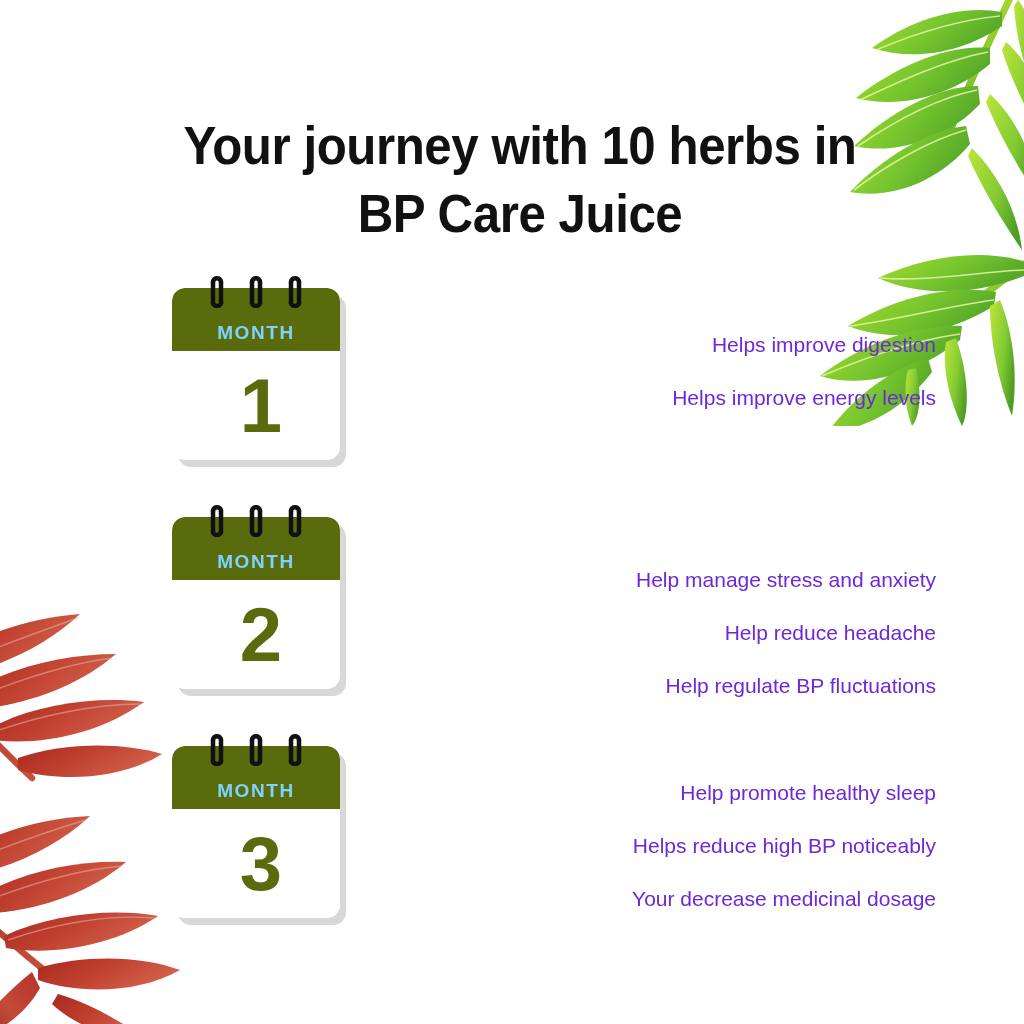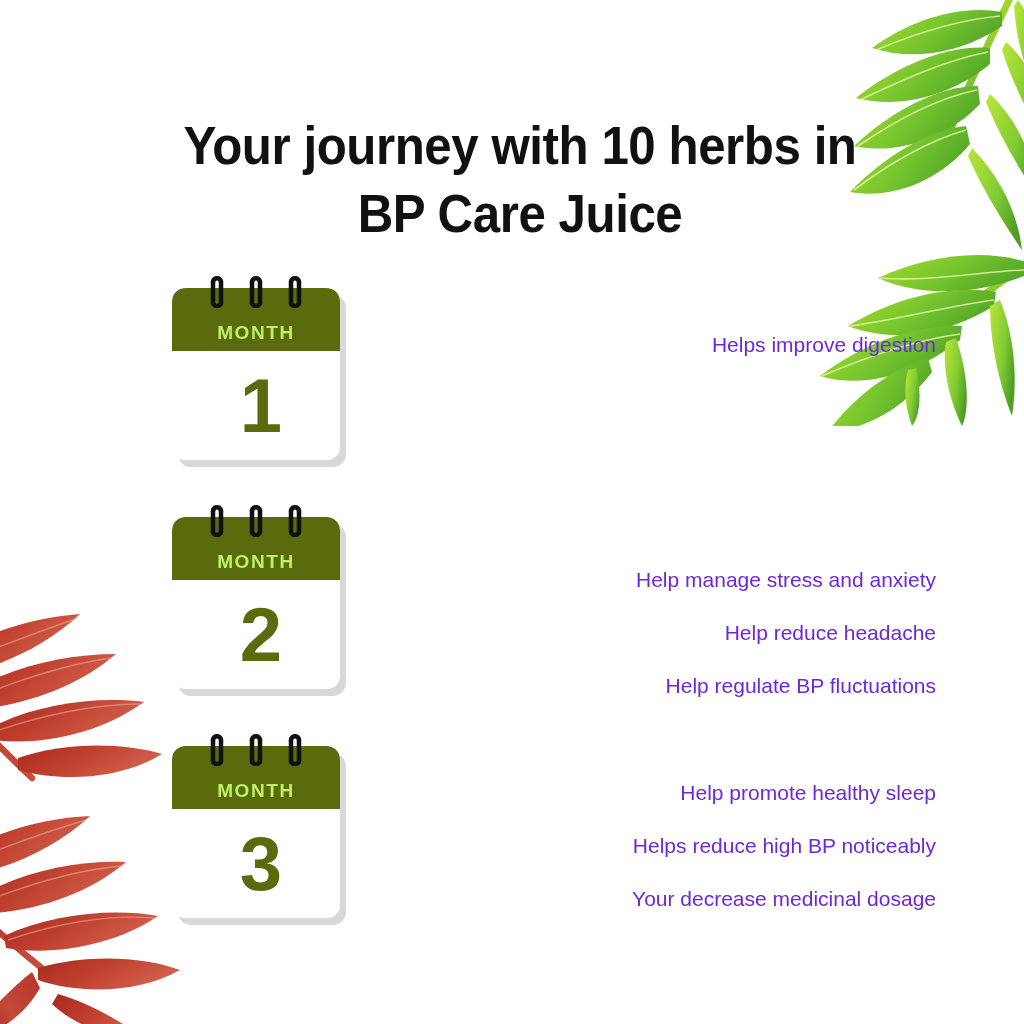--- a/index.html
+++ b/index.html
@@ -108,21 +108,21 @@
     height: 63px;
     background: #5a6b0d;
     border-radius: 13px 13px 0 0;
     display: flex;
     align-items: flex-end;
     justify-content: center;
     padding-bottom: 7px;
     box-sizing: border-box;
   }
   .cal-header-label {
-    color: #bef264;
+    color: #7dd3fc;
     font-size: 19px;
     font-weight: 700;
     letter-spacing: 1.6px;
   }
   .cal-number {
     position: absolute;
     left: 0;
     top: 63px;
     width: 168px;
     height: 109px;
@@ -318,20 +318,21 @@
             <path d="M80 29 C80 33 88 33 88 29"></path>
             <path d="M119 8 L119 29"></path>
               <path d="M127 8 L127 29"></path>
             <path d="M119 8 C119 3 127 3 127 8"></path>
             <path d="M119 29 C119 33 127 33 127 29"></path>
           </g>
         </svg>
       </div>
       <div class="benefits">
         <div class="benefit">Helps improve digestion</div>
+        <div class="benefit">Helps improve energy levels</div>
       </div>
     </div>
 
     <div class="row row-2">
       <div class="calendar">
         <div class="cal-shadow"></div>
         <div class="cal-body">
           <div class="cal-header">
             <span class="cal-header-label">MONTH</span>
           </div>

